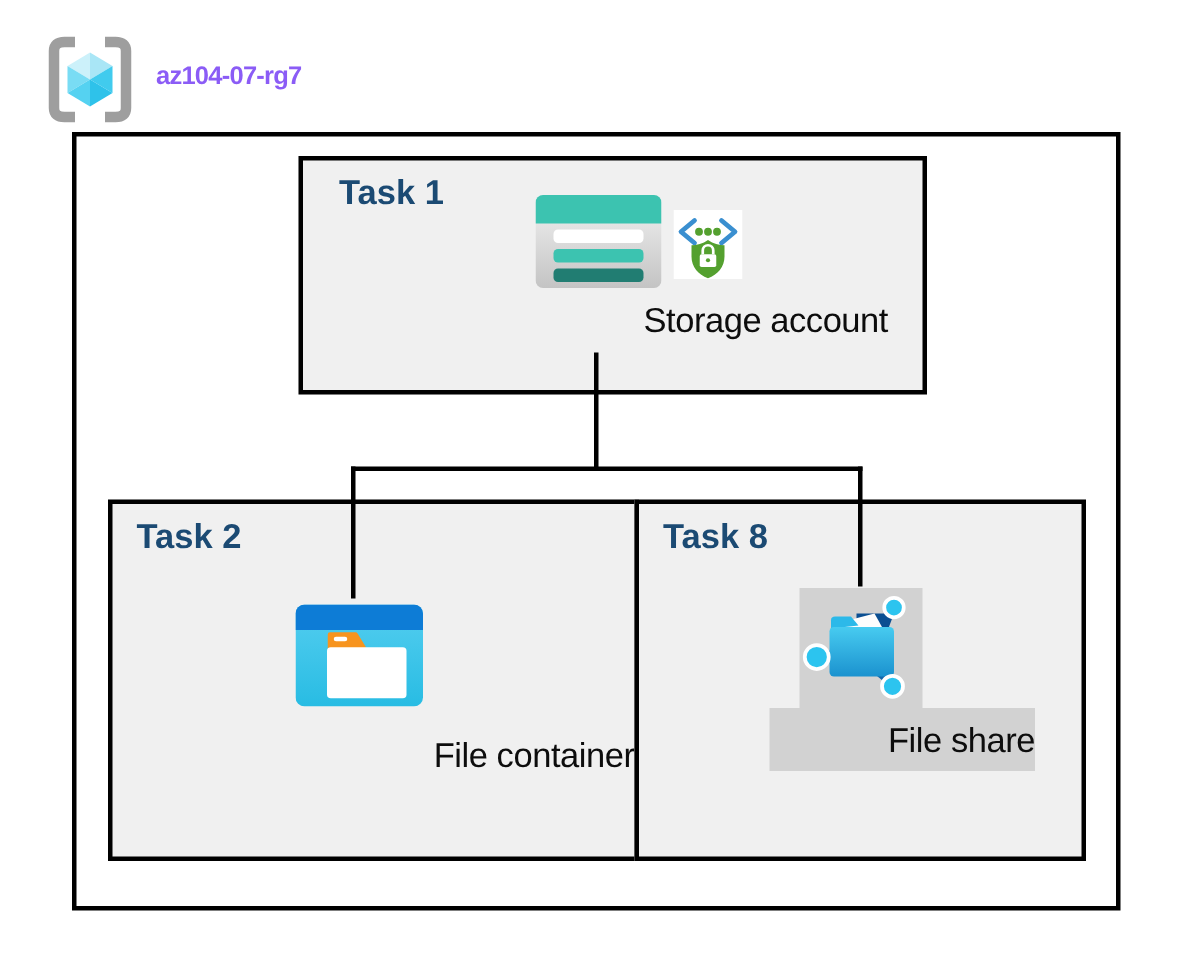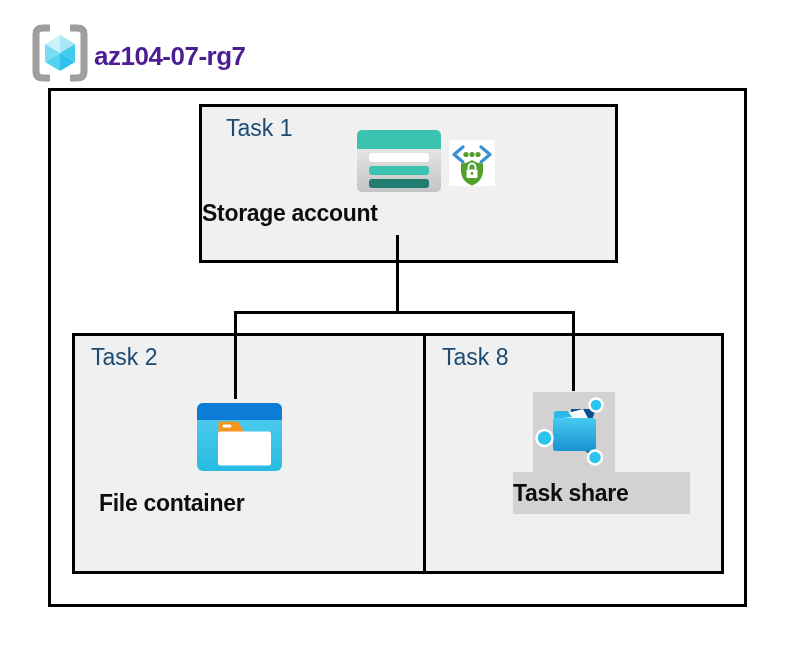--- a/index.html
+++ b/index.html
@@ -4,43 +4,43 @@
 <style>
   html,body{margin:0;padding:0;background:#fff;}
   *{box-sizing:border-box;}
   .canvas{
     position:relative;width:788px;height:647px;background:#fff;overflow:hidden;
     font-family:"Liberation Sans",sans-serif;
   }
   .header{position:absolute;left:0;top:0;width:788px;height:88px;}
   .rg-icon{position:absolute;left:32px;top:23px;width:56px;height:60px;}
   .rg-title{
-    position:absolute;left:94px;top:41px;font-weight:bold;font-size:26px;
-    letter-spacing:-0.5px;color:#4c1d95;white-space:nowrap;
+    position:absolute;left:104px;top:41px;font-weight:bold;font-size:17px;
+    letter-spacing:-0.5px;color:#8b5cf6;white-space:nowrap;
   }
   .outer-box{
     position:absolute;left:48px;top:88px;width:699px;height:519px;
     border:3px solid var(--box-border,#000);background:#fff;
   }
   .task-box{
     position:absolute;background:var(--box-fill,#f0f0f0);
     border:3px solid var(--box-border,#000);
   }
   .task1{left:199px;top:104px;width:419px;height:159px;}
   .task2{left:72px;top:333px;width:354px;height:241px;}
   .task3{left:423px;top:333px;width:301px;height:241px;}
   .task-label{
-    position:absolute;font-weight:normal;font-size:23px;
+    position:absolute;font-weight:bold;font-size:23px;
     color:var(--task-label,#1b4a73);white-space:nowrap;
   }
   .task1 .task-label{left:24px;top:8px;}
   .task2 .task-label,.task3 .task-label{left:16px;top:8px;}
   .item-label{
-    position:absolute;font-weight:bold;font-size:23px;color:#0d0d0d;
-    letter-spacing:-0.3px;text-align:left;white-space:nowrap;
+    position:absolute;font-weight:normal;font-size:23px;color:#0d0d0d;
+    letter-spacing:-0.3px;text-align:right;white-space:nowrap;
   }
   .task1 .item-label{left:0;width:390px;top:93px;}
   .task2 .item-label{left:24px;right:0;top:154px;}
   .storage-icon{position:absolute;left:155px;top:23px;width:84px;height:62px;}
   .endpoint-icon{position:absolute;left:247px;top:33px;width:46px;height:46px;}
   .blob-icon{position:absolute;left:122px;top:67px;width:85px;height:68px;}
   .fs-square{
     position:absolute;left:107px;top:56px;width:82px;height:80px;
     background:var(--file-gray,#d3d3d3);
   }
@@ -151,21 +151,21 @@
         <polygon points="38,17 63,17 57,33 38,30" style="fill:var(--flap-navy,#0b4f92)"></polygon>
         <polygon points="27,23 50,17 55,26 30,29" fill="#fdfdfd"></polygon>
         <path d="M21,27 v-5.5 q0,-2.5 2.8,-2.5 h10.5 l5,6 z" fill="#2cb9e9"></path>
         <rect x="20" y="26" width="43" height="33" rx="3" fill="url(#fsg)"></rect>
         <circle cx="63" cy="13" r="6.5" stroke="#ffffff" stroke-width="2.5" style="fill:var(--node-cyan,#2cc4ef)"></circle>
         <circle cx="11.5" cy="46" r="8" stroke="#ffffff" stroke-width="2.5" style="fill:var(--node-cyan,#2cc4ef)"></circle>
         <circle cx="62" cy="65.5" r="7" stroke="#ffffff" stroke-width="2.5" style="fill:var(--node-cyan,#2cc4ef)"></circle>
       </svg>
     </div>
     <div class="fs-band">
-      <div class="item-label">Task share</div>
+      <div class="item-label">File share</div>
     </div>
   </div>
 
   <div class="connector conn-v1"></div>
   <div class="connector conn-h"></div>
   <div class="connector conn-v2"></div>
   <div class="connector conn-v3"></div>
 
 </div>
 

